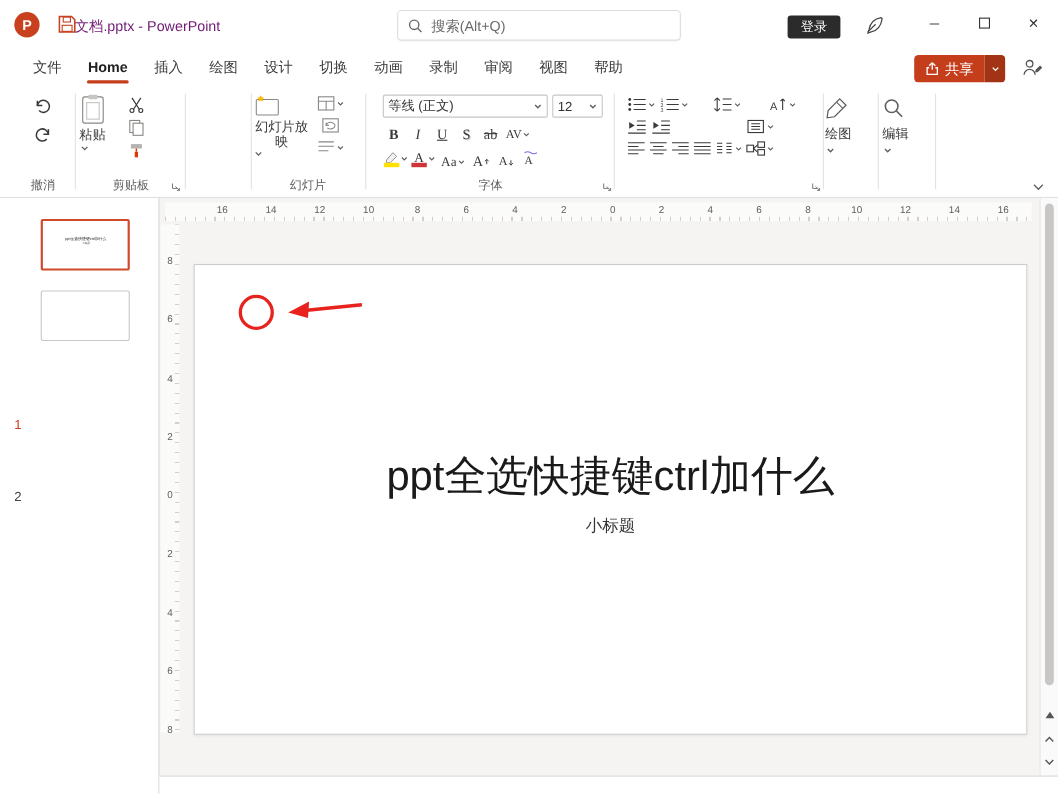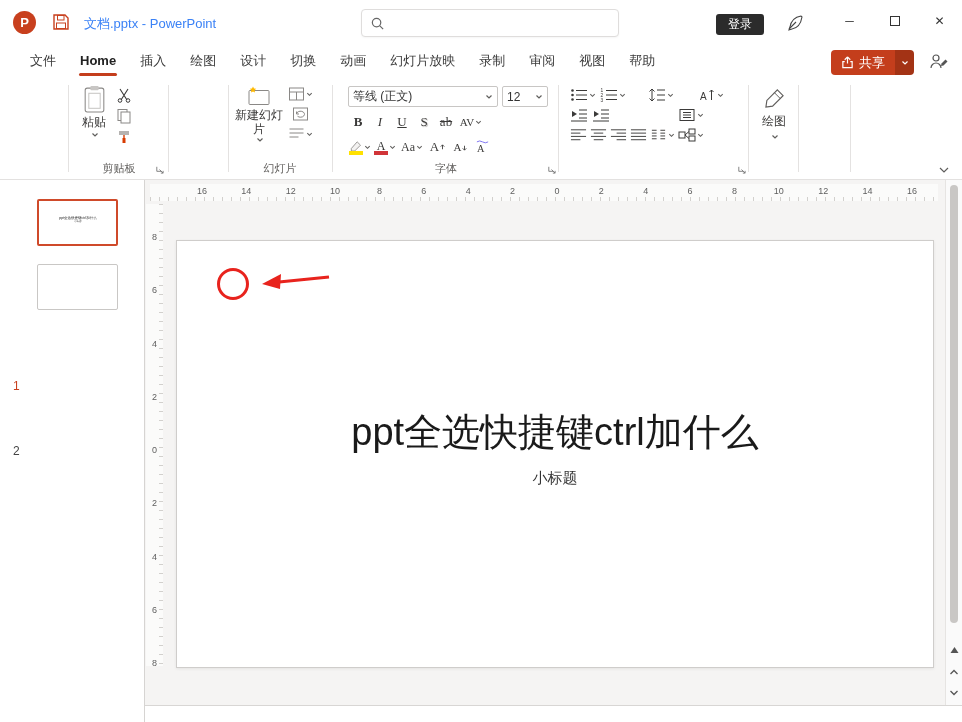--- a/index.html
+++ b/index.html
@@ -7,21 +7,21 @@
     font-family:"Liberation Sans","DejaVu Sans",sans-serif;color:#333}
   .app{position:relative;width:962px;height:722px;background:#fff}
   svg{display:block}
 
   
   .titlebar{position:absolute;top:0;left:0;right:0;height:46px;background:#fff}
   .pp-logo{position:absolute;left:13px;top:11px;width:23px;height:23px;border-radius:50%;
     background:#c8401e;color:#fff;font-weight:bold;font-size:13px;display:flex;
     align-items:center;justify-content:center}
   .qat-save{position:absolute;left:52px;top:13px}
-  .doc-title{position:absolute;left:84px;top:15px;font-size:13px;color:#3b82f6;white-space:nowrap}
+  .doc-title{position:absolute;left:68px;top:15px;font-size:13px;color:#701a75;white-space:nowrap}
   .searchbox{position:absolute;left:361px;top:9px;width:258px;height:28px;border:1px solid #dfdddc;
     border-radius:4px;background:#fff;display:flex;align-items:center;padding:0 8px;box-shadow:0 1px 2px rgba(0,0,0,.04)}
   .searchbox input{border:none;outline:none;flex:1;font-size:13px;color:#444;margin-left:7px;background:transparent}
   .searchbox input::placeholder{color:#6b6b6b}
   .login-btn{position:absolute;left:716px;top:14px;height:21px;line-height:21px;padding:0 12px;
     background:#2b2b2b;color:#fff;font-size:12px;border-radius:3px;cursor:default}
   .inkpen{position:absolute;left:786px;top:14px}
   .wbtn{position:absolute;top:0;width:45px;height:42px;display:flex;align-items:center;justify-content:center;font-size:12px;color:#333}
   .wbtn.min{right:90px}.wbtn.max{right:45px}.wbtn.close{right:0}
   .maxsq{width:10px;height:10px;border:1.2px solid #333;display:block}
@@ -37,26 +37,26 @@
   .userpen{position:absolute;right:14px;top:53px}
 
   
   .ribbon{position:absolute;top:78px;left:0;right:0;height:102px;background:#fff;border-bottom:1px solid #e3e1e0}
   .rgroup{position:absolute;top:0;height:100%;}
   .gsep{position:absolute;top:7px;bottom:7px;width:1px;background:#e4e2e1}
   .glabel{position:absolute;bottom:3px;left:0;right:0;text-align:center;font-size:11px;color:#605e5c;white-space:nowrap}
   .launcher{position:absolute;right:2px;bottom:5px}
   .ib{display:flex;align-items:center;justify-content:center;border-radius:2px}
   .cv{margin-left:1px}
-  .bigbtn{display:flex;flex-direction:column;align-items:center;font-size:12px;color:#3b3a39;text-align:center}
+  .bigbtn{display:flex;flex-direction:column;align-items:flex-start;font-size:12px;color:#3b3a39;text-align:center}
   .combo{border:1px solid #c8c6c4;background:#fff;height:21px;font-size:12px;color:#333;display:flex;
     align-items:center;justify-content:space-between;padding:0 4px;border-radius:2px}
   .fb{min-width:20px;height:20px;display:flex;align-items:center;justify-content:center;font-size:13px;
     color:#3b3a39;font-family:"Liberation Serif",serif;border-radius:2px}
-  .row{display:flex;align-items:center}
+  .row{display:flex;align-items:flex-start}
   .colorbar{width:14px;height:4px;margin-top:-1px}
   .collapse-ribbon{position:absolute;right:12px;bottom:4px}
 
   
   .workspace{position:absolute;top:180px;left:145px;right:17px;bottom:17px;background:#f5f4f3}
   .thumbpanel{position:absolute;left:0;top:180px;bottom:0;width:145px;background:#fff;border-right:1px solid #d6d4d2}
   .slide-num{position:absolute;font-size:12px}
   .thumb{position:absolute;background:#fff;border-radius:2px}
   .thumb1{left:37px;top:199px;width:81px;height:47px;border:2px solid #cf4a2a}
   .thumb2{left:37px;top:264px;width:81px;height:46px;border:1px solid #c9c7c5}
@@ -101,20 +101,21 @@
         <rect x="4.5" y="10" width="9" height="5.5" fill="none" stroke="#c8401e"></rect>
       </svg>
     </div>
     <div class="doc-title">文档.pptx - PowerPoint</div>
 
     <div class="searchbox">
       <svg width="15" height="15" viewBox="0 0 16 16">
         <circle cx="7" cy="7" r="4.5" fill="none" stroke="#666" stroke-width="1.3"></circle>
         <path d="M10.5 10.5 L14 14" stroke="#666" stroke-width="1.3"></path>
       </svg>
+      <input placeholder="搜索(Alt+Q)" style="">
     </div>
 
     <div class="login-btn">登录</div>
     <div class="inkpen">
       <svg width="18" height="18" viewBox="0 0 18 18">
         <path d="M15 2 C9 3 5 7 4 13 l-1 3 3-1 C12 14 15 9 16 3 z" fill="none" stroke="#444" stroke-width="1.1"></path>
         <path d="M3 15 L10 8" stroke="#444" stroke-width="1.1"></path>
       </svg>
     </div>
     <div class="wbtn min">
@@ -129,21 +130,20 @@
   </div>
 
   <div class="tabrow">
     <div class="tab">文件</div>
     <div class="tab active">Home</div>
     <div class="tab">插入</div>
     <div class="tab">绘图</div>
     <div class="tab">设计</div>
     <div class="tab">切换</div>
     <div class="tab">动画</div>
-    <div class="tab">幻灯片放映</div>
     <div class="tab">录制</div>
     <div class="tab">审阅</div>
     <div class="tab">视图</div>
     <div class="tab">帮助</div>
   </div>
   <div class="share-btn">
     <div class="share-main">
       <svg width="13" height="13" viewBox="0 0 14 14">
         <path d="M7 1 v7 M7 1 l-3 3 M7 1 l3 3" stroke="#fff" fill="none" stroke-width="1.3"></path>
         <path d="M4 6 H2 v6.5 h10 V6 h-2" stroke="#fff" fill="none" stroke-width="1.3"></path>
@@ -167,20 +167,37 @@
   <div class="ribbon">
     <div class="gsep" style="left:68px"></div>
       <div class="gsep" style="left:168px"></div>
     <div class="gsep" style="left:228px"></div>
       <div class="gsep" style="left:332px"></div>
     <div class="gsep" style="left:558px"></div>
       <div class="gsep" style="left:748px"></div>
     <div class="gsep" style="left:798px"></div>
       <div class="gsep" style="left:850px"></div>
 
+    <div class="rgroup" style="left:10px;width:58px">
+      <div style="display:flex;flex-direction:column;align-items:center;gap:8px;padding-top:10px">
+        <div class="ib">
+          <svg width="18" height="18" viewBox="0 0 18 18">
+            <path d="M4 8 a5.5 5.5 0 1 1 1.5 4.5" fill="none" stroke="#3b3a39" stroke-width="1.4"></path>
+            <path d="M4 3.5 v4.5 h4.5" fill="none" stroke="#3b3a39" stroke-width="1.4"></path>
+          </svg>
+        </div>
+        <div class="ib">
+          <svg width="18" height="18" viewBox="0 0 18 18">
+            <path d="M14 8 a5.5 5.5 0 1 0 -1.5 4.5" fill="none" stroke="#3b3a39" stroke-width="1.4"></path>
+            <path d="M14 3.5 v4.5 h-4.5" fill="none" stroke="#3b3a39" stroke-width="1.4"></path>
+          </svg>
+        </div>
+      </div>
+      <div class="glabel">撤消</div>
+    </div>
 
     <div class="rgroup" style="left:72px;width:94px">
       <div style="display:flex;padding-top:7px">
         <div class="bigbtn" style="width:44px">
           <svg width="25" height="29" viewBox="0 0 24 28">
             <rect x="3" y="3" width="18" height="23" rx="2" fill="#fff" stroke="#8a8886"></rect>
             <rect x="8" y="1" width="8" height="4" rx="1" fill="#c8c6c4"></rect>
             <rect x="6.5" y="8" width="11" height="14.5" fill="#fff" stroke="#c8c6c4"></rect>
           </svg>
           <span>粘贴</span>
@@ -221,21 +238,21 @@
     </div>
 
 
     <div class="rgroup" style="left:230px;width:100px">
       <div style="display:flex;padding-top:7px">
         <div class="bigbtn" style="width:58px">
           <svg width="26" height="23" viewBox="0 0 26 22">
             <rect x="3" y="5" width="20" height="14" rx="1" fill="#fff" stroke="#8a8886"></rect>
             <path d="M7 1 l1 2 2.2 .3 -1.6 1.5 .4 2.2 -2-1.1 -2 1.1 .4-2.2 L3.8 3.3 6 3 z" fill="#ffb900"></path>
           </svg>
-          <span style="width:52px;line-height:14px">新建幻灯片</span>
+          <span style="width:52px;line-height:14px">幻灯片放映</span>
           <svg class="cv" width="8" height="8" viewBox="0 0 8 8">
             <path d="M1.5 2.5 L4 5 L6.5 2.5" fill="none" stroke="#5f5e5c" stroke-width="1.2"></path>
           </svg>
         </div>
         <div style="display:flex;flex-direction:column;gap:6px;padding-top:2px">
           <div class="ib">
             <svg width="17" height="14" viewBox="0 0 16 14">
               <rect x="1" y="1" width="14" height="12" fill="#fff" stroke="#8a8886"></rect>
               <path d="M1 5 h14 M8 5 v8" stroke="#8a8886"></path>
             </svg>
@@ -469,20 +486,32 @@
           <path d="M14 2 l6 6 L9 19 l-7 1 1-7 z" fill="#fff" stroke="#605e5c" stroke-width="1.2"></path>
           <path d="M11 5 l6 6" stroke="#605e5c"></path>
         </svg>
         <span style="margin-top:4px">绘图</span>
         <svg class="cv" style="margin-top:3px" width="8" height="8" viewBox="0 0 8 8">
           <path d="M1.5 2.5 L4 5 L6.5 2.5" fill="none" stroke="#5f5e5c" stroke-width="1.2"></path>
           </svg>
       </div>
     </div>
 
+    <div class="rgroup" style="left:802px;width:48px">
+      <div class="bigbtn" style="padding-top:10px;width:100%">
+        <svg width="21" height="21" viewBox="0 0 22 22">
+          <circle cx="9" cy="9" r="6" fill="none" stroke="#605e5c" stroke-width="1.5"></circle>
+          <path d="M13.5 13.5 L19 19" stroke="#605e5c" stroke-width="1.6"></path>
+        </svg>
+        <span style="margin-top:4px">编辑</span>
+        <svg class="cv" style="margin-top:3px" width="8" height="8" viewBox="0 0 8 8">
+          <path d="M1.5 2.5 L4 5 L6.5 2.5" fill="none" stroke="#5f5e5c" stroke-width="1.2"></path>
+          </svg>
+      </div>
+    </div>
 
     <div class="collapse-ribbon">
       <svg width="12" height="10" viewBox="0 0 12 10">
         <path d="M2 3 L6 7 L10 3" fill="none" stroke="#5f5e5c" stroke-width="1.2"></path>
       </svg>
     </div>
   </div>
 
   <div class="workspace"></div>
 

